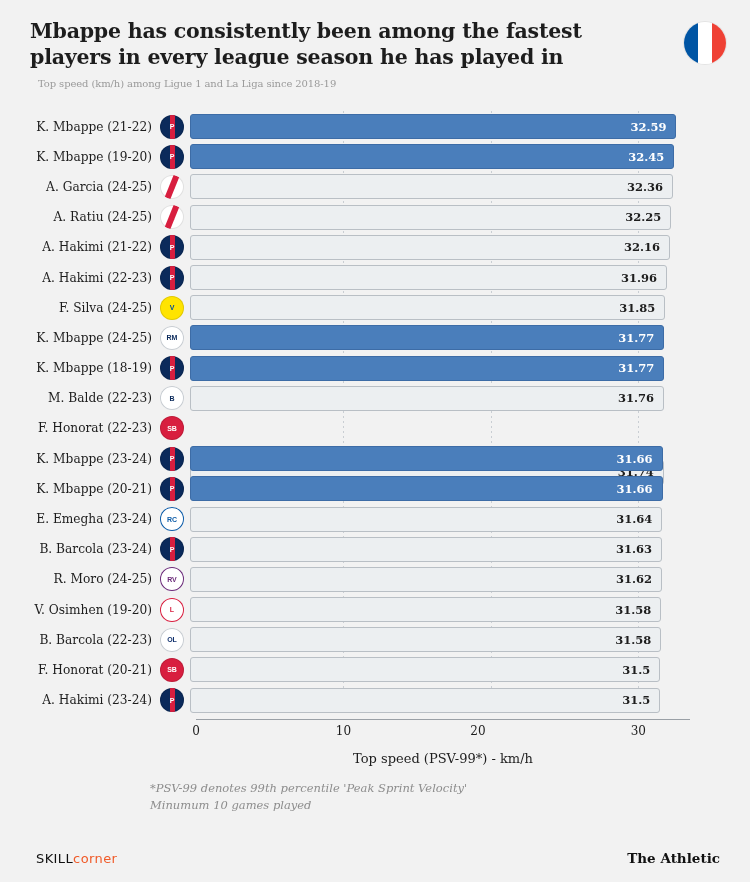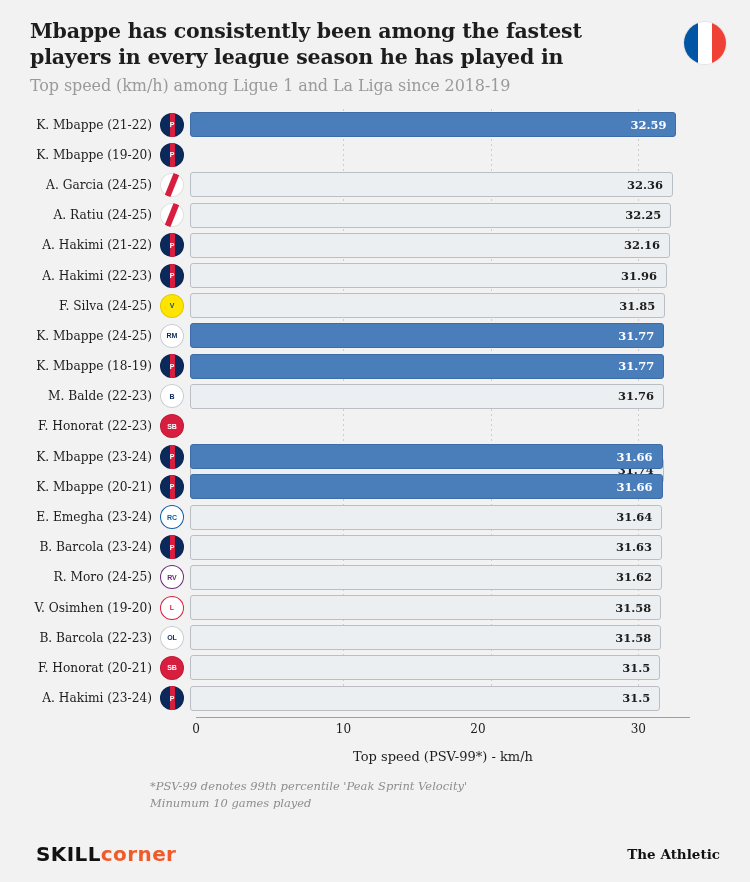--- a/index.html
+++ b/index.html
@@ -26,23 +26,23 @@
     font-family: "DejaVu Serif", serif;
     font-weight: bold;
     font-size: 20.5px;
     line-height: 1.28;
     color: #1d1d1d;
     margin: 0 0 6px 0;
     letter-spacing: -0.2px;
   }
   .subtitle {
     font-family: "DejaVu Serif", serif;
-    font-size: 16px;
+    font-size: 10px;
     color: #9a9a9a;
-    margin: 0;
+    margin: 8px;
     letter-spacing: -0.1px;
   }
   .flag {
     width: 42px; height: 42px;
     border-radius: 50%;
     overflow: hidden;
     display: flex;
     flex-shrink: 0;
     margin-top: 4px;
     box-shadow: 0 0 0 1px rgba(0,0,0,0.06);
@@ -178,22 +178,22 @@
   .footer {
     position: absolute;
     left: 0; right: 0; bottom: 16px;
     display: flex;
     align-items: center;
     justify-content: space-between;
     padding: 0 30px 0 36px;
   }
   .brand {
     font-family: "DejaVu Sans", sans-serif;
-    font-weight: bold;
-    font-size: 20px;
+    font-weight: normal;
+    font-size: 13px;
     letter-spacing: 0.4px;
   }
   .brand .b1 { color: #111111; }
   .brand .b2 { color: #f05a28; }
   .athletic {
     font-family: "DejaVu Serif", serif;
     font-weight: bold;
     font-size: 13.5px;
     color: #111111;
   }
@@ -257,20 +257,25 @@
             <div class="bar hl" style="width: 97.2836%;">
               <span class="bar-value">32.59</span>
             </div>
           </div>
         </div>
         <div class="row">
           <div class="row-label">K. Mbappe (19-20)</div>
           <div class="crest c-psg">
             <span class="c-label">P</span>
           </div>
+          <div class="bar-area">
+            <div class="bar hl" style="width: 96.8657%;">
+              <span class="bar-value">32.45</span>
+            </div>
+          </div>
         </div>
         <div class="row">
           <div class="row-label">A. Garcia (24-25)</div>
           <div class="crest c-ray">
             <span class="c-label">R</span>
           </div>
           <div class="bar-area">
             <div class="bar" style="width: 96.597%;">
               <span class="bar-value">32.36</span>
             </div>

